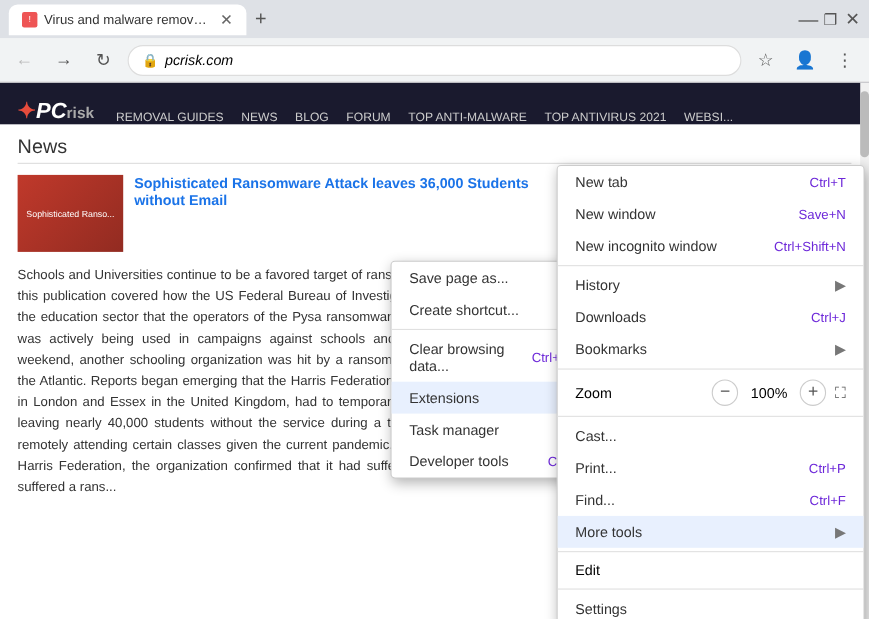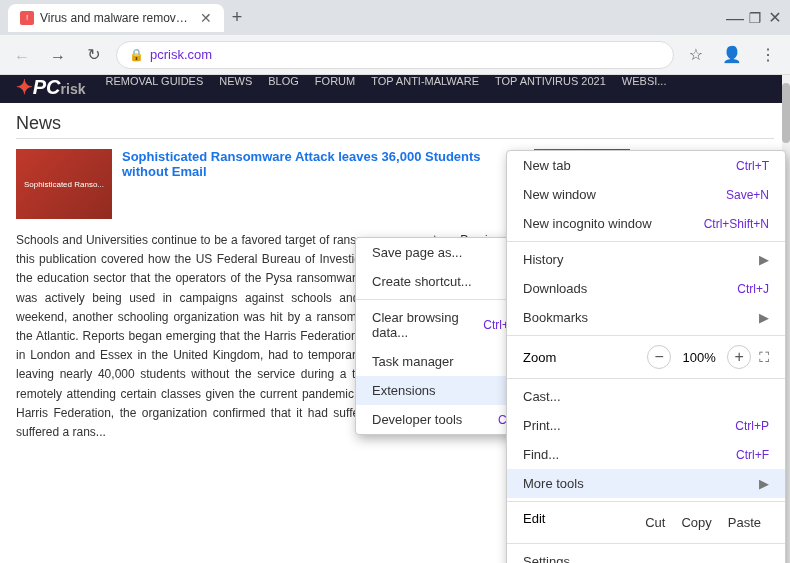--- a/index.html
+++ b/index.html
@@ -54,38 +54,38 @@
       border: 1px solid #ddd;
       border-radius: 14px;
       display: flex;
       align-items: center;
       padding: 0 12px;
       gap: 6px;
       font-size: 13px;
       color: #333;
     }
     .lock-icon { color: #555; font-size: 12px; }
-    .address-text { flex: 1; font-size: 13px; color: #6d28d9; }
+    .address-text { flex: 1; font-size: 13px; color: #000000; font-style: italic; }
     .toolbar-icons { display: flex; gap: 8px; align-items: center; }
     .toolbar-icon-btn { font-size: 16px; color: #555; cursor: pointer; width: 28px; text-align: center; }
 
     
     .content-area {
       height: calc(563px - 75px);
       overflow: hidden;
       position: relative;
       background: #fff;
     }
 
     
     .site-header {
       background: #1a1a2e;
-      height: 28px;
-      display: flex;
-      align-items: flex-start;
+      height: 38px;
+      display: flex;
+      align-items: flex-end;
       padding: 0 16px;
       gap: 20px;
     }
     .logo { color: #fff; font-size: 20px; font-weight: bold; }
     .logo span { color: #e74c3c; }
     .nav-links { display: flex; gap: 16px; }
     .nav-link { color: #ccc; font-size: 11px; cursor: pointer; white-space: nowrap; }
 
     .main-content { padding: 10px 16px; position: relative; }
     .section-title { font-size: 18px; color: #333; margin-bottom: 10px; font-weight: normal; border-bottom: 1px solid #ddd; padding-bottom: 4px; }
@@ -336,26 +336,26 @@
       <span class="menu-item-shortcut">Ctrl+S</span>
     </div>
     <div class="menu-item">
       <span class="menu-item-label">Create shortcut...</span>
     </div>
     <div class="menu-separator"></div>
     <div class="menu-item">
       <span class="menu-item-label">Clear browsing data...</span>
       <span class="menu-item-shortcut">Ctrl+Shift+Del</span>
     </div>
+    <div class="menu-item highlighted">
+      <span class="menu-item-label">Extensions</span>
+    </div>
     <div class="menu-item">
       <span class="menu-item-label">Task manager</span>
       <span class="menu-item-shortcut">Shift+Esc</span>
-    </div>
-    <div class="menu-item highlighted">
-      <span class="menu-item-label">Extensions</span>
     </div>
     <div class="menu-item">
       <span class="menu-item-label">Developer tools</span>
       <span class="menu-item-shortcut">Ctrl+Shift+I</span>
     </div>
   </div>
 
   <div class="browser-menu">
     <div class="menu-item">
       <span class="menu-item-label">New tab</span>
@@ -404,25 +404,20 @@
       <span class="menu-item-shortcut">Ctrl+F</span>
     </div>
     <div class="menu-item highlighted">
       <span class="menu-item-label">More tools</span>
       <span class="menu-item-arrow">▶</span>
     </div>
     <div class="menu-separator"></div>
 
     <div class="edit-row">
       <span class="edit-label">Edit</span>
-      <div class="edit-actions">
-        <span class="edit-action-btn">Cut</span>
-        <span class="edit-action-btn">Copy</span>
-        <span class="edit-action-btn">Paste</span>
-      </div>
     </div>
     <div class="menu-separator"></div>
     <div class="menu-item">
       <span class="menu-item-label">Settings</span>
     </div>
 
   </div>
 
 </div>
 

